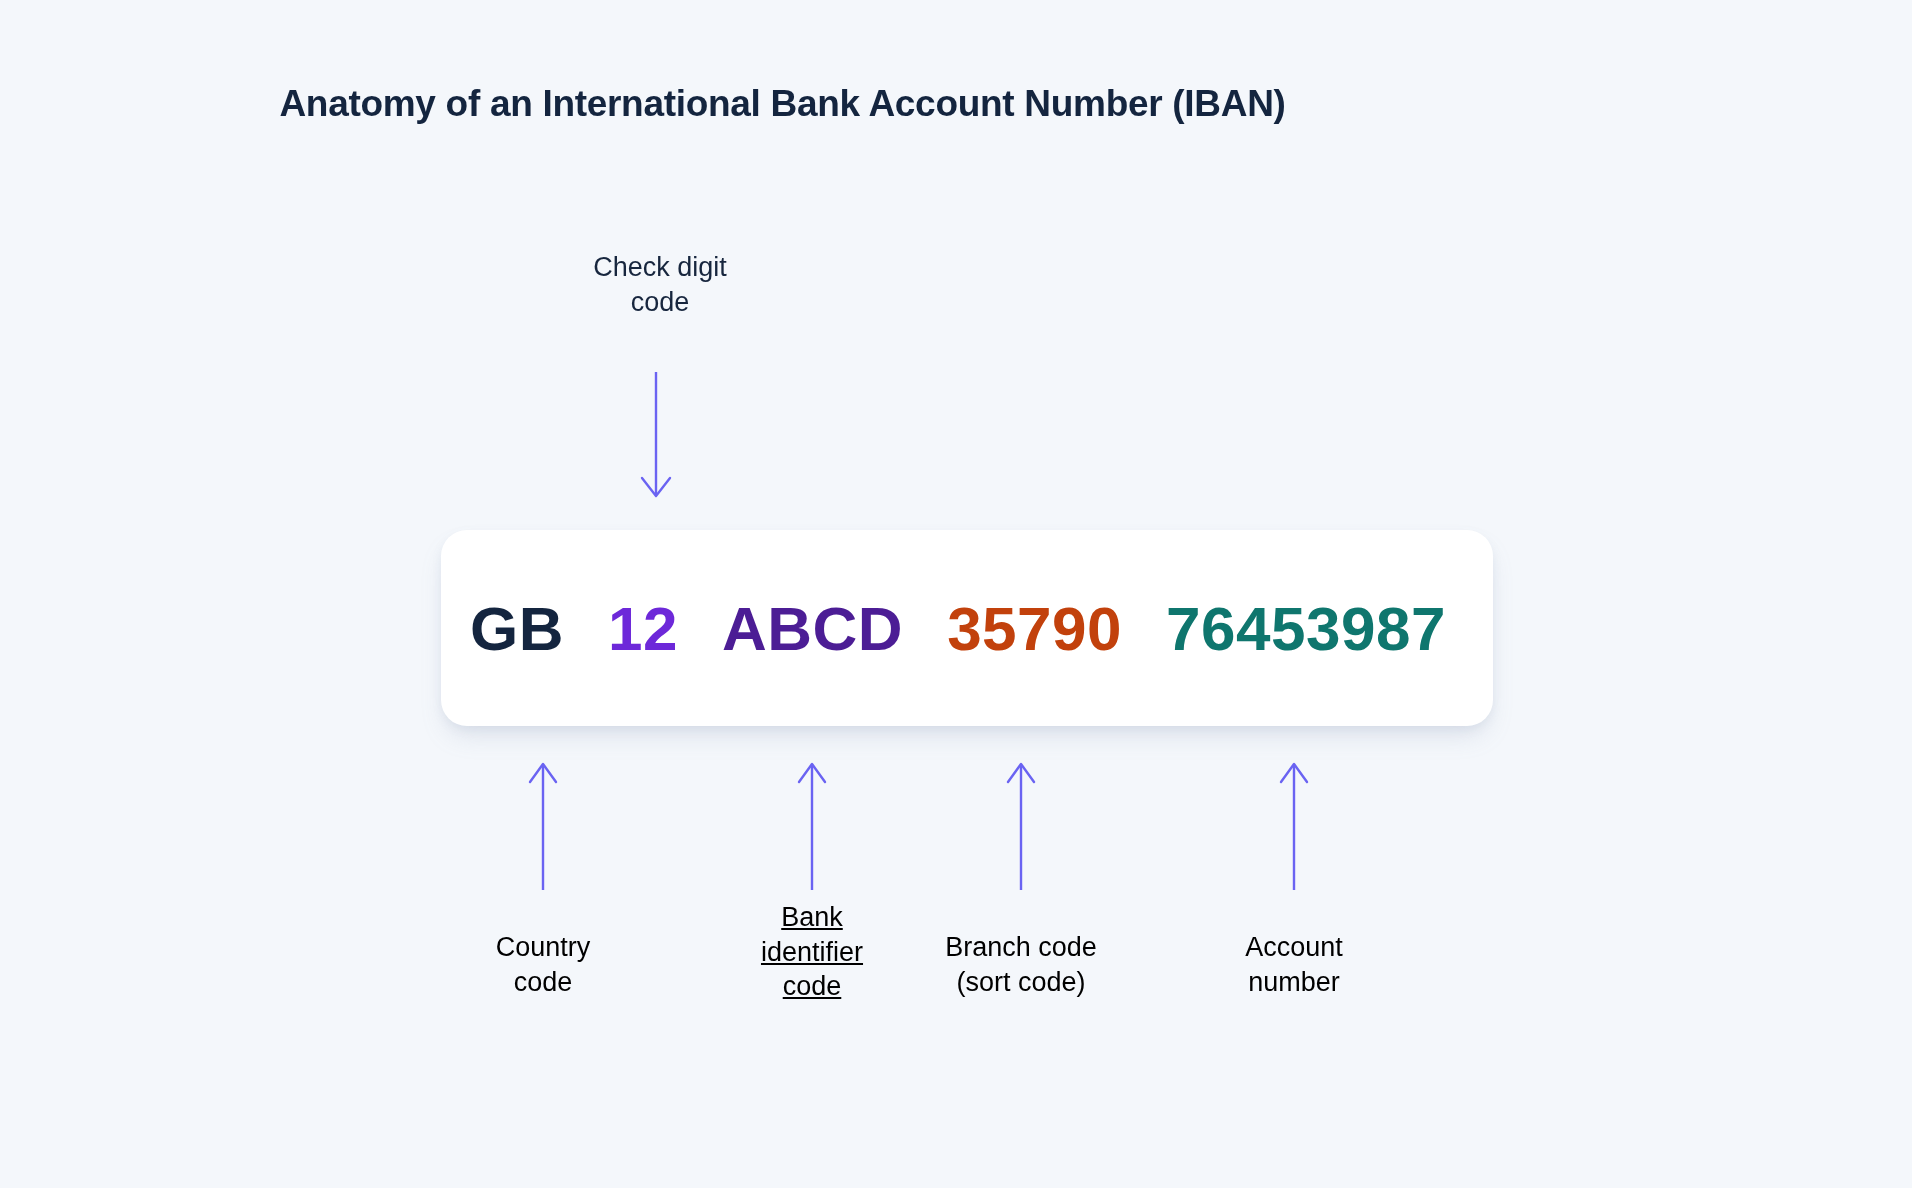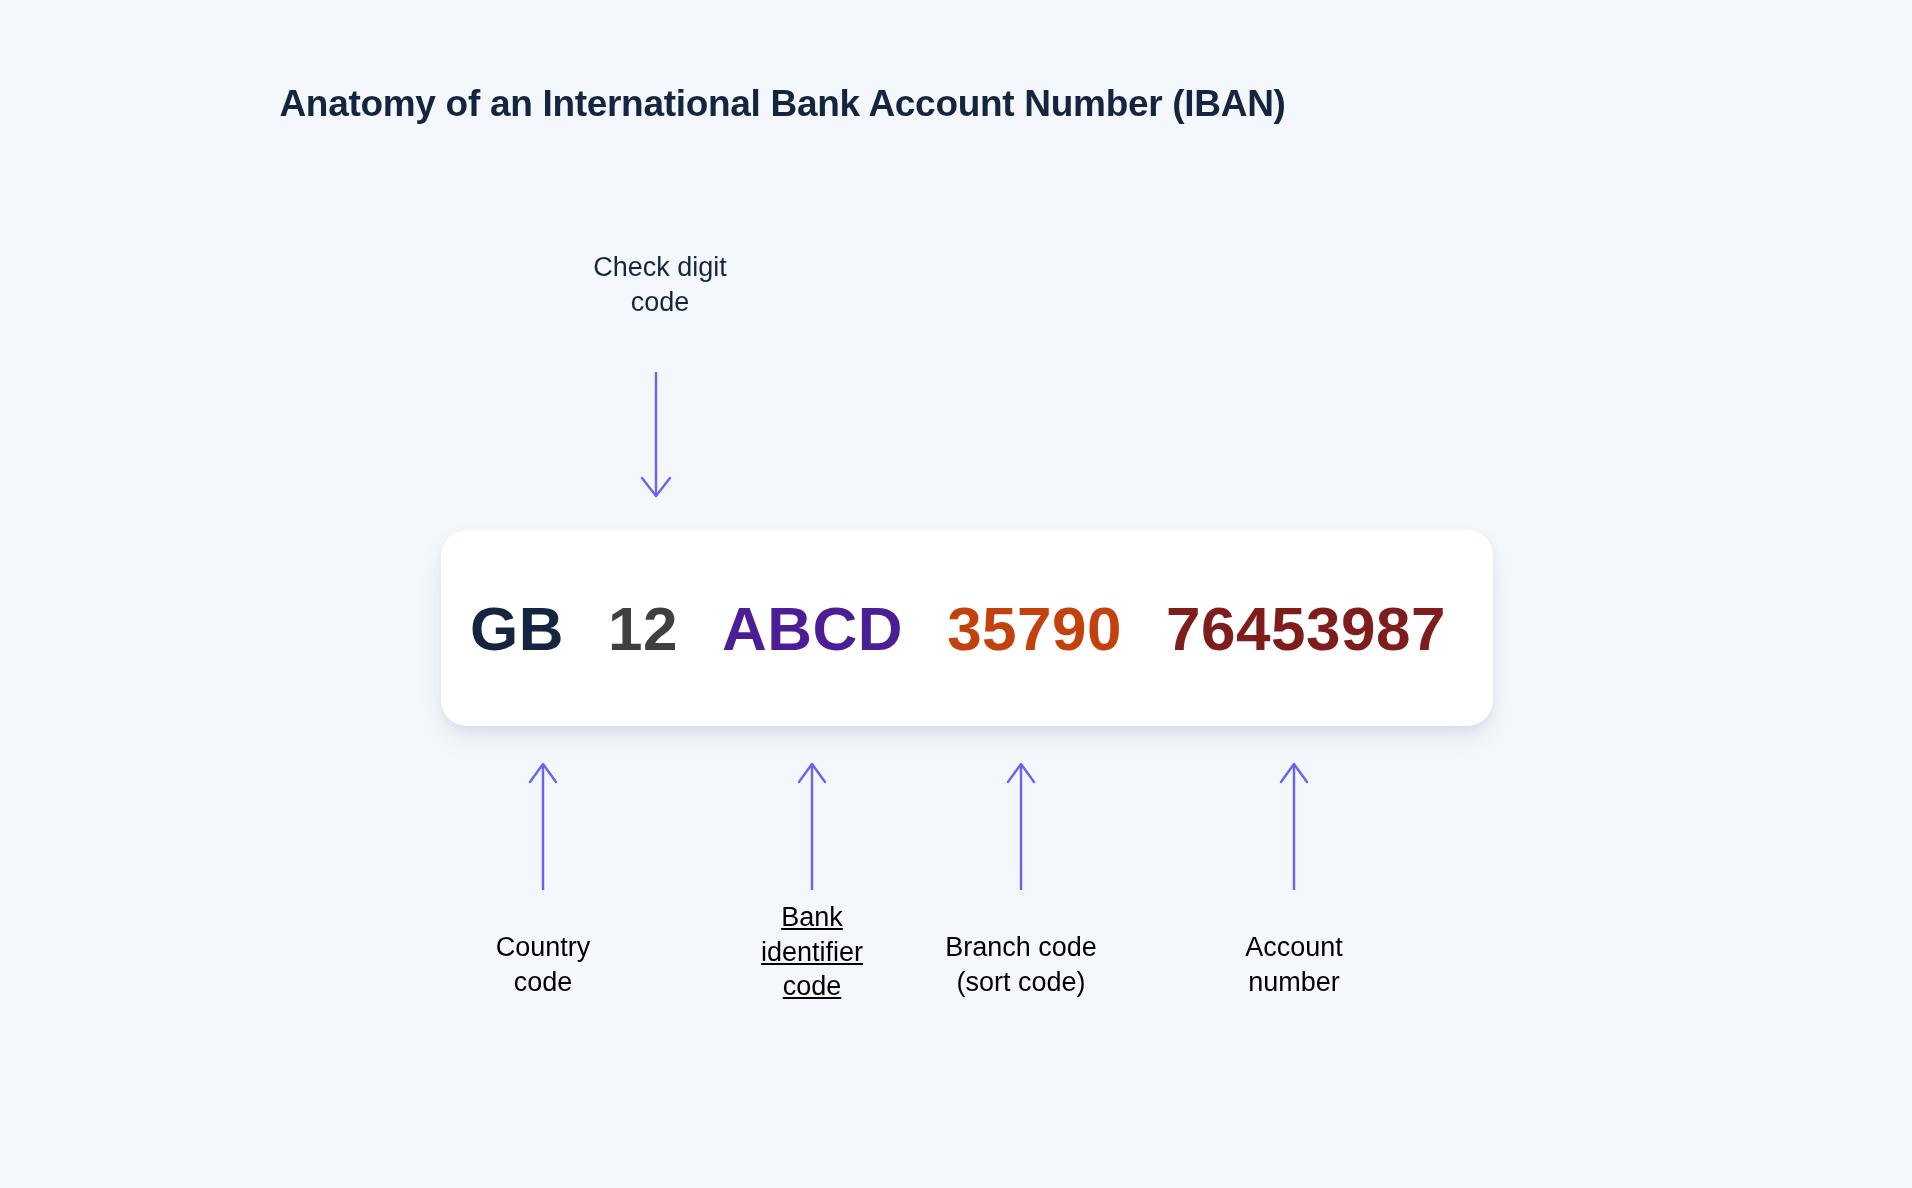--- a/index.html
+++ b/index.html
@@ -105,24 +105,24 @@
   <div class="arrow" style="left:638px; top:372px;">
     <svg width="36" height="130" viewBox="0 0 36 130" fill="none">
       <path d="M18 0 L18 122" stroke="#6a63f2" stroke-width="2.4"></path>
       <path d="M4 106 L18 124 L32 106" stroke="#6a63f2" stroke-width="2.4" fill="none" stroke-linecap="round" stroke-linejoin="round"></path>
     </svg>
   </div>
 
   <div class="iban-card">
     <div class="iban-row">
       <span class="iban-seg" style="color:#14253f">GB</span>
-      <span class="iban-seg" style="color:#404040">12</span>
+      <span class="iban-seg" style="color:#6d28d9">12</span>
       <span class="iban-seg" style="color:#4c1d95">ABCD</span>
       <span class="iban-seg" style="color:#c2410c">35790</span>
-      <span class="iban-seg" style="color:#7f1d1d">76453987</span>
+      <span class="iban-seg" style="color:#0f766e">76453987</span>
     </div>
   </div>
 
   <div class="arrow" style="left:526px; top:758px;">
     <svg width="34" height="132" viewBox="0 0 34 132" fill="none">
       <path d="M17 132 L17 8" stroke="#6a63f2" stroke-width="2.4"></path>
       <path d="M4 24 L17 6 L30 24" stroke="#6a63f2" stroke-width="2.4" fill="none" stroke-linecap="round" stroke-linejoin="round"></path>
     </svg>
   </div>
 

